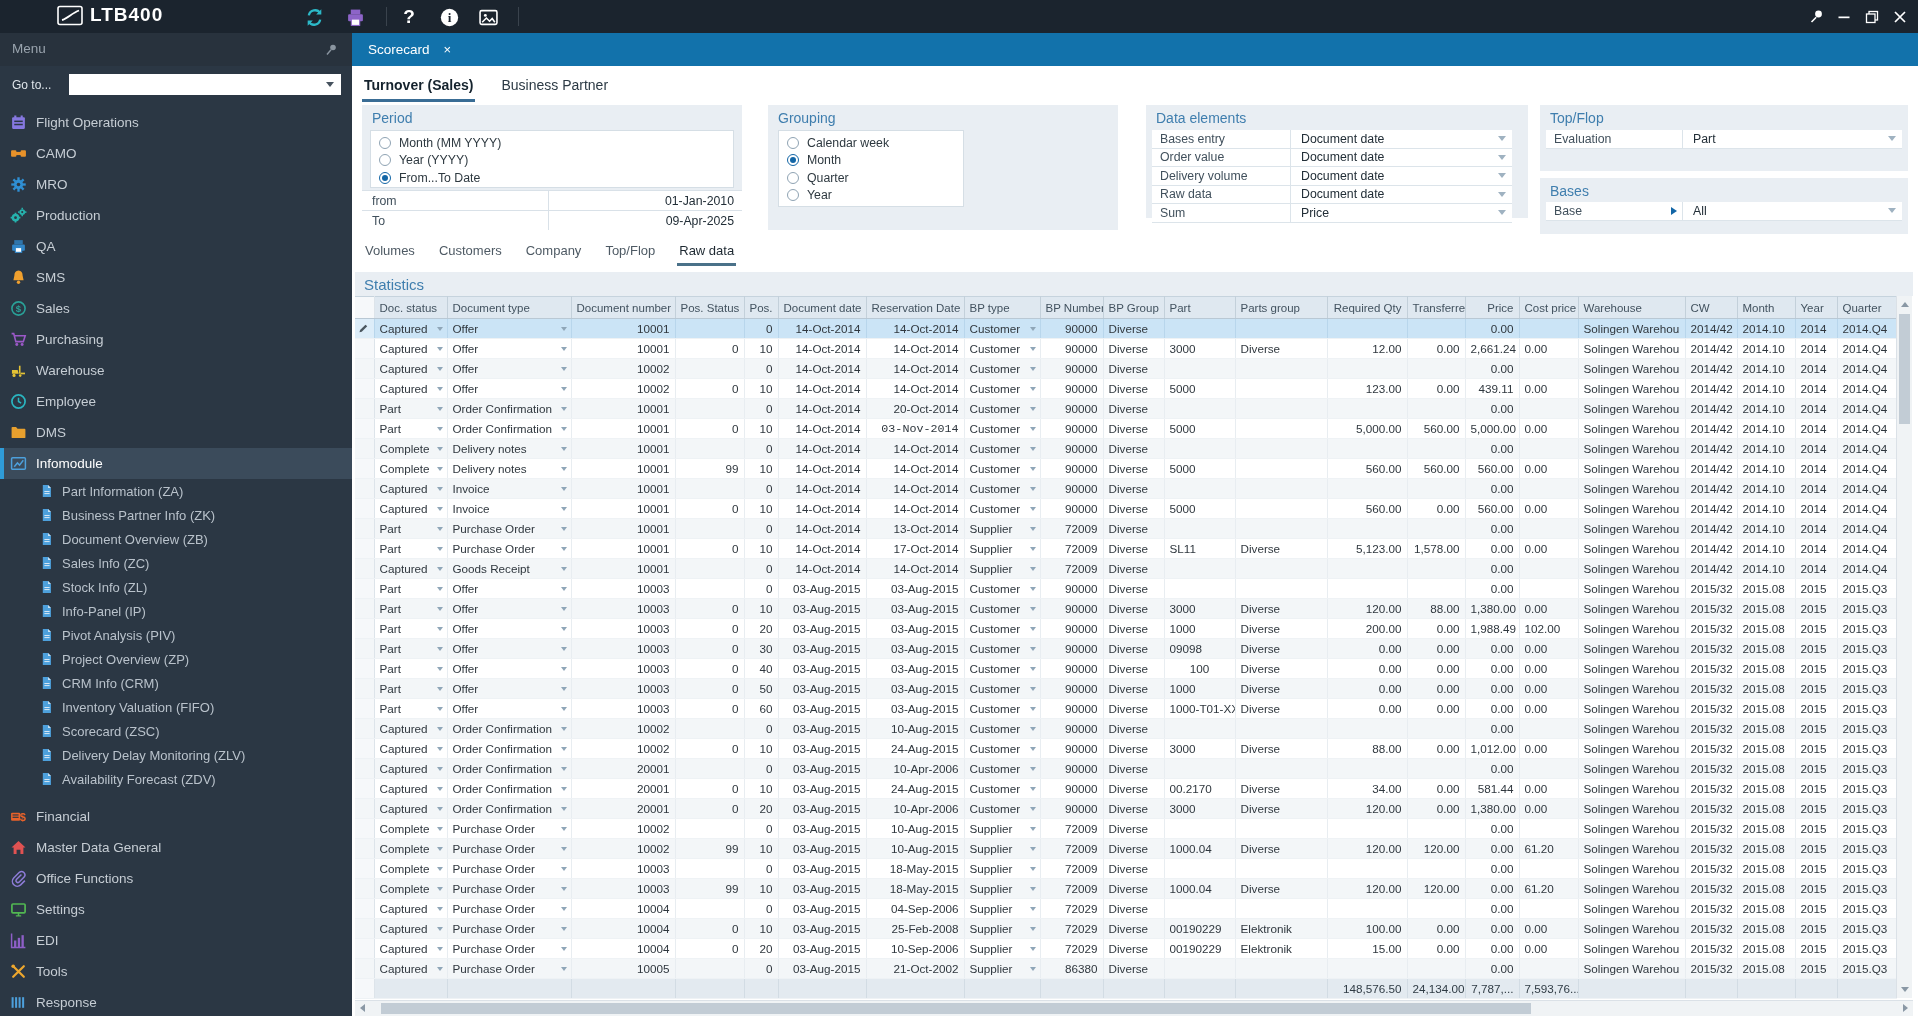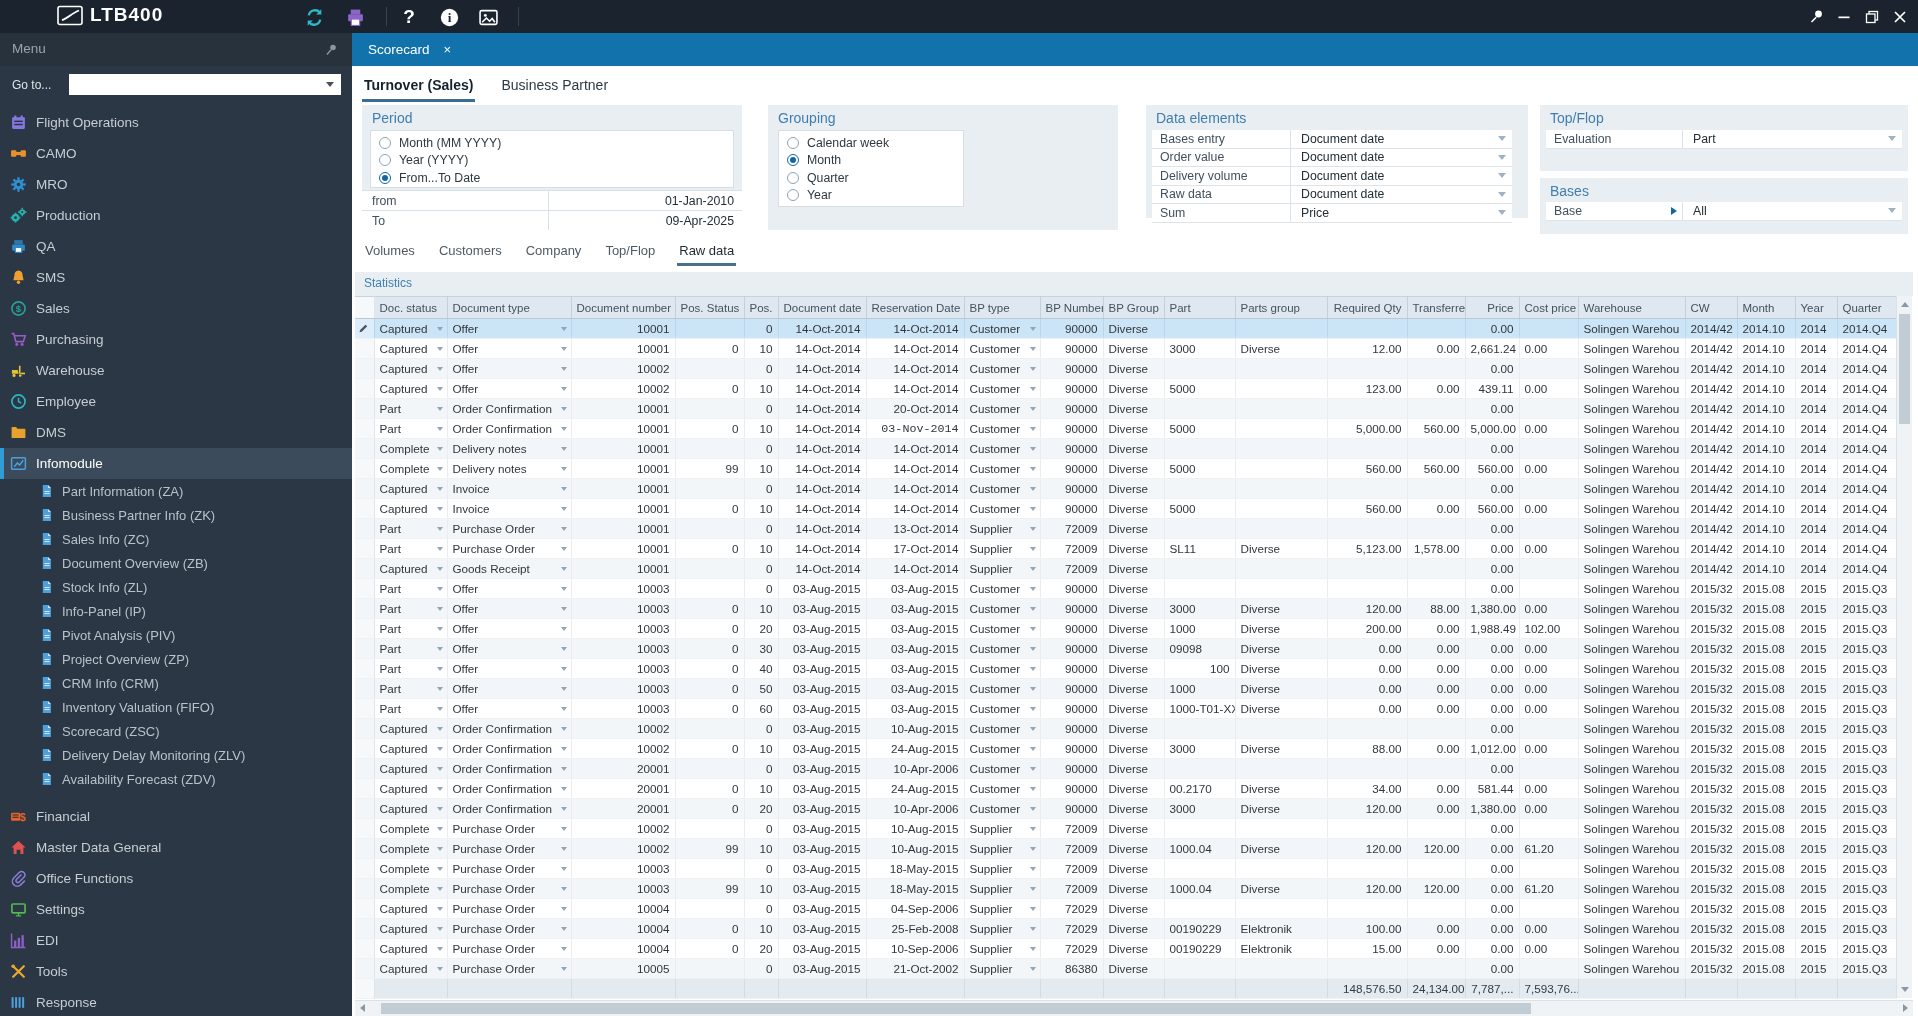--- a/index.html
+++ b/index.html
@@ -60,21 +60,21 @@
   .kv-label{width:139px;padding-left:8px;display:flex;align-items:center;box-sizing:border-box;color:#41505c;border-right:1px solid #dce4ea;justify-content:space-between;}
   .kv-value{flex:1;padding-left:10px;position:relative;display:flex;align-items:center;color:#222e37;cursor:pointer;}
   .dd{position:absolute;right:6px;top:6px;width:0;height:0;border-left:4px solid transparent;border-right:4px solid transparent;border-top:5px solid #9fb2c1;}
   .base-arrow{width:0;height:0;border-top:4.5px solid transparent;border-bottom:4.5px solid transparent;border-left:6px solid #1366a6;margin-right:5px;align-self:center;}
 
   .subtabs{position:absolute;left:11px;top:172px;display:flex;gap:20px;font-size:13px;}
   .stab{padding:5px 2px 5px;border-bottom:3px solid transparent;color:#4e5a64;cursor:pointer;white-space:nowrap;}
   .stab.active{color:#1d2831;border-bottom-color:#4a7189;}
 
   .stats-band{position:absolute;left:3px;top:206px;width:1558px;height:24px;background:#e9eef3;}
-  .stats-title{position:absolute;left:9px;top:4px;font-size:12px;color:#3f7eae;text-align:center;}
+  .stats-title{position:absolute;left:9px;top:4px;font-size:15px;color:#3f7eae;text-align:center;}
 
   table#grid{position:absolute;left:3px;top:230px;width:1541px;border-collapse:collapse;table-layout:fixed;font-size:11.7px;color:#2f373e;}
   #grid th{height:22px;background:#dfe8f0;border-right:1px solid #c3d0da;border-top:1px solid #c6d3dd;border-bottom:1px solid #b9c8d4;font-weight:normal;color:#42525f;font-size:11.5px;padding:0 5px;white-space:nowrap;overflow:hidden;box-sizing:border-box;}
   #grid td{height:20px;border-right:1px solid #e8edf1;border-bottom:1px solid #eef2f5;padding:0 5px;white-space:nowrap;overflow:hidden;position:relative;box-sizing:border-box;background:#fff;}
   #grid tr.odd td{background:#f3f6f8;}
   #grid tr.sel td{background:#cbe4f6;border-right-color:#b8d6ec;}
   #grid td.gutter,#grid th.gutter{background:#f6f8fa;border-right:1px solid #dde4ea;padding:0;text-align:center;}
   #grid tr.sel td.gutter{background:#ddedf9;}
   #grid tfoot td{background:#e3eaf0;border-top:1px solid #b3c3cf;border-right:1px solid #d2dce4;color:#2f3b44;}
   .cdd{position:absolute;right:4px;top:8px;width:0;height:0;border-left:3.5px solid transparent;border-right:3.5px solid transparent;border-top:4.5px solid #8fa6b8;}
@@ -339,30 +339,30 @@
             </svg></span>
           <span>Business Partner Info (ZK)</span>
         </div>
         <div class="nv-sub">
           <span class="nv-ic"><svg width="14" height="14" viewBox="0 0 16 16">
               <path d="M3.2 1.2h6l3.3 3.3V14.8H3.2Z" fill="#4da0dc"></path>
               <path d="M9.2 1.2v3.3h3.3" fill="#cfe4f4"></path>
               <rect x="5" y="8" width="6" height="1.1" fill="#dceaf5"></rect>
               <rect x="5" y="10.4" width="6" height="1.1" fill="#dceaf5"></rect>
             </svg></span>
-          <span>Sales Info (ZC)</span>
+          <span>Document Overview (ZB)</span>
         </div>
         <div class="nv-sub">
           <span class="nv-ic"><svg width="14" height="14" viewBox="0 0 16 16">
               <path d="M3.2 1.2h6l3.3 3.3V14.8H3.2Z" fill="#4da0dc"></path>
               <path d="M9.2 1.2v3.3h3.3" fill="#cfe4f4"></path>
               <rect x="5" y="8" width="6" height="1.1" fill="#dceaf5"></rect>
               <rect x="5" y="10.4" width="6" height="1.1" fill="#dceaf5"></rect>
             </svg></span>
-          <span>Document Overview (ZB)</span>
+          <span>Sales Info (ZC)</span>
         </div>
         <div class="nv-sub">
           <span class="nv-ic"><svg width="14" height="14" viewBox="0 0 16 16">
               <path d="M3.2 1.2h6l3.3 3.3V14.8H3.2Z" fill="#4da0dc"></path>
               <path d="M9.2 1.2v3.3h3.3" fill="#cfe4f4"></path>
               <rect x="5" y="8" width="6" height="1.1" fill="#dceaf5"></rect>
               <rect x="5" y="10.4" width="6" height="1.1" fill="#dceaf5"></rect>
             </svg></span>
           <span>Stock Info (ZL)</span>
         </div>
@@ -1128,21 +1128,21 @@
             <td style="text-align:left;padding-right:13px;">Part<span class="cdd"></span></td>
             <td style="text-align:left;padding-right:13px;">Offer<span class="cdd"></span></td>
             <td style="text-align:right;">10003</td>
             <td style="text-align:right;">0</td>
             <td style="text-align:right;">40</td>
             <td style="text-align:right;">03-Aug-2015</td>
             <td style="text-align:right;">03-Aug-2015</td>
             <td style="text-align:left;padding-right:13px;">Customer<span class="cdd"></span></td>
             <td style="text-align:right;">90000</td>
             <td style="text-align:left;">Diverse</td>
-            <td style="text-align:right;">100</td>
+            <td style="text-align:center;">100</td>
             <td style="text-align:left;">Diverse</td>
             <td style="text-align:right;">0.00</td>
             <td style="text-align:right;">0.00</td>
             <td style="text-align:right;">0.00</td>
             <td style="text-align:left;">0.00</td>
             <td style="text-align:left;">Solingen Warehou</td>
             <td style="text-align:left;">2015/32</td>
             <td style="text-align:left;">2015.08</td>
             <td style="text-align:left;">2015</td>
             <td style="text-align:left;">2015.Q3</td>

